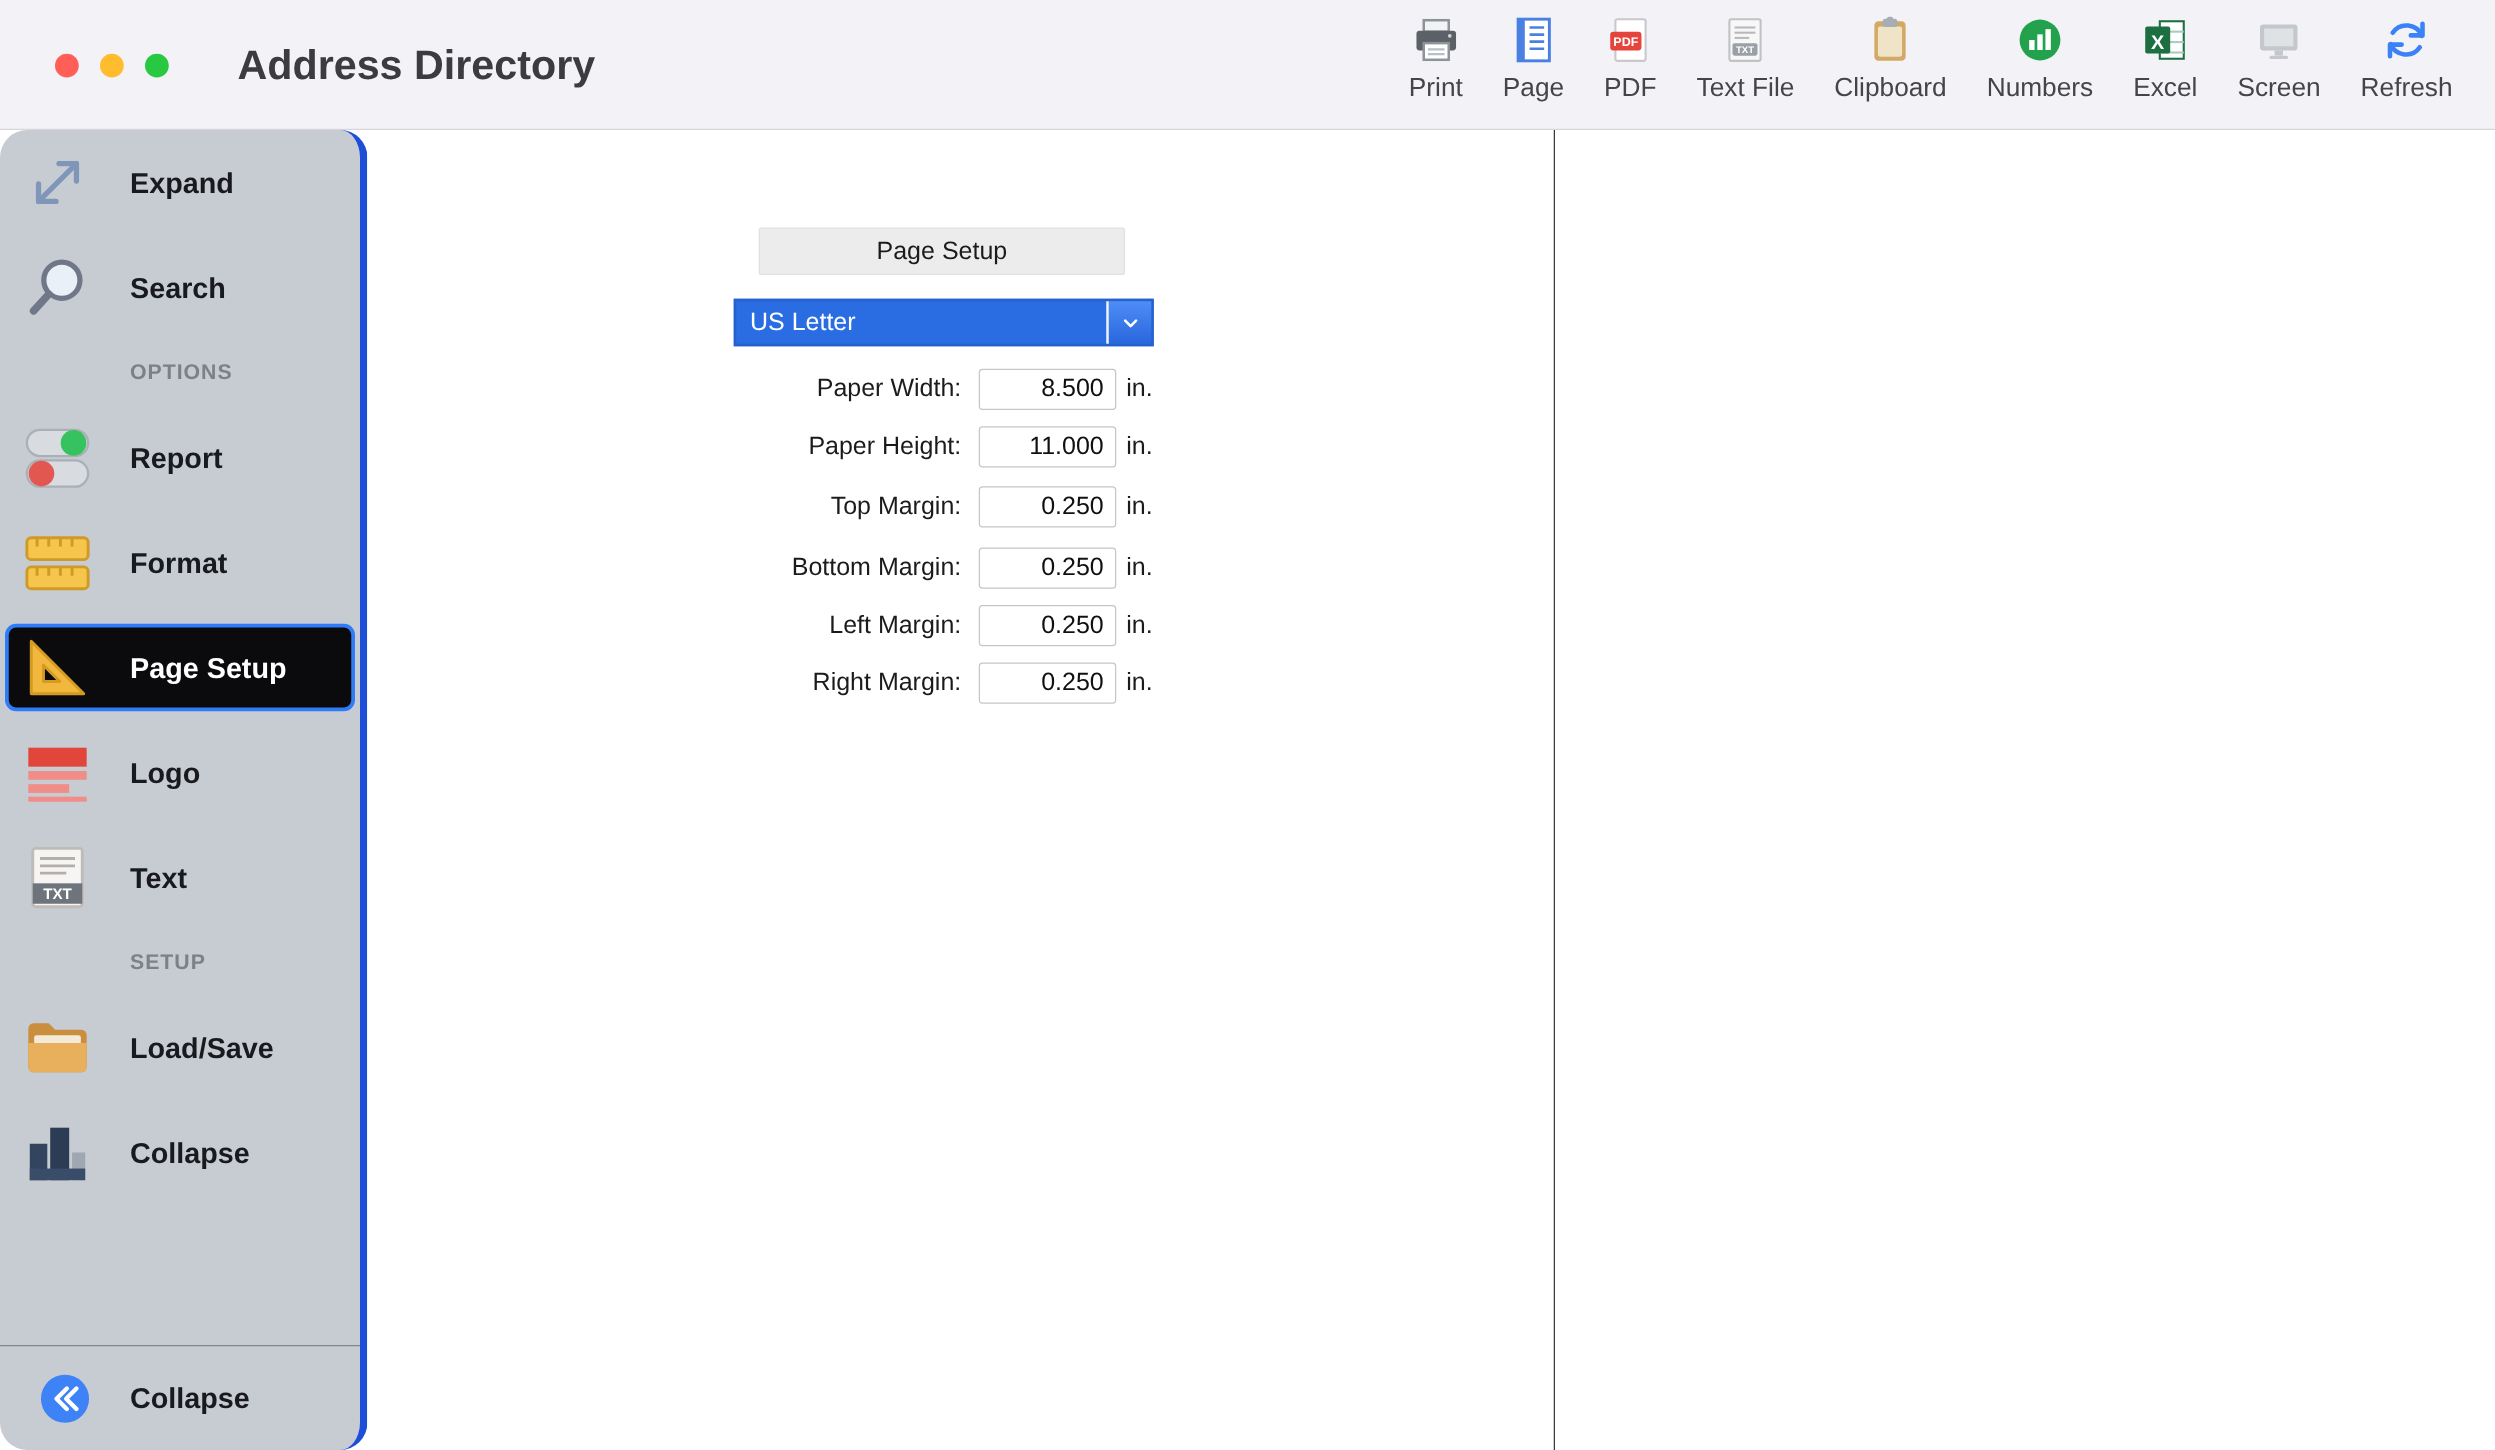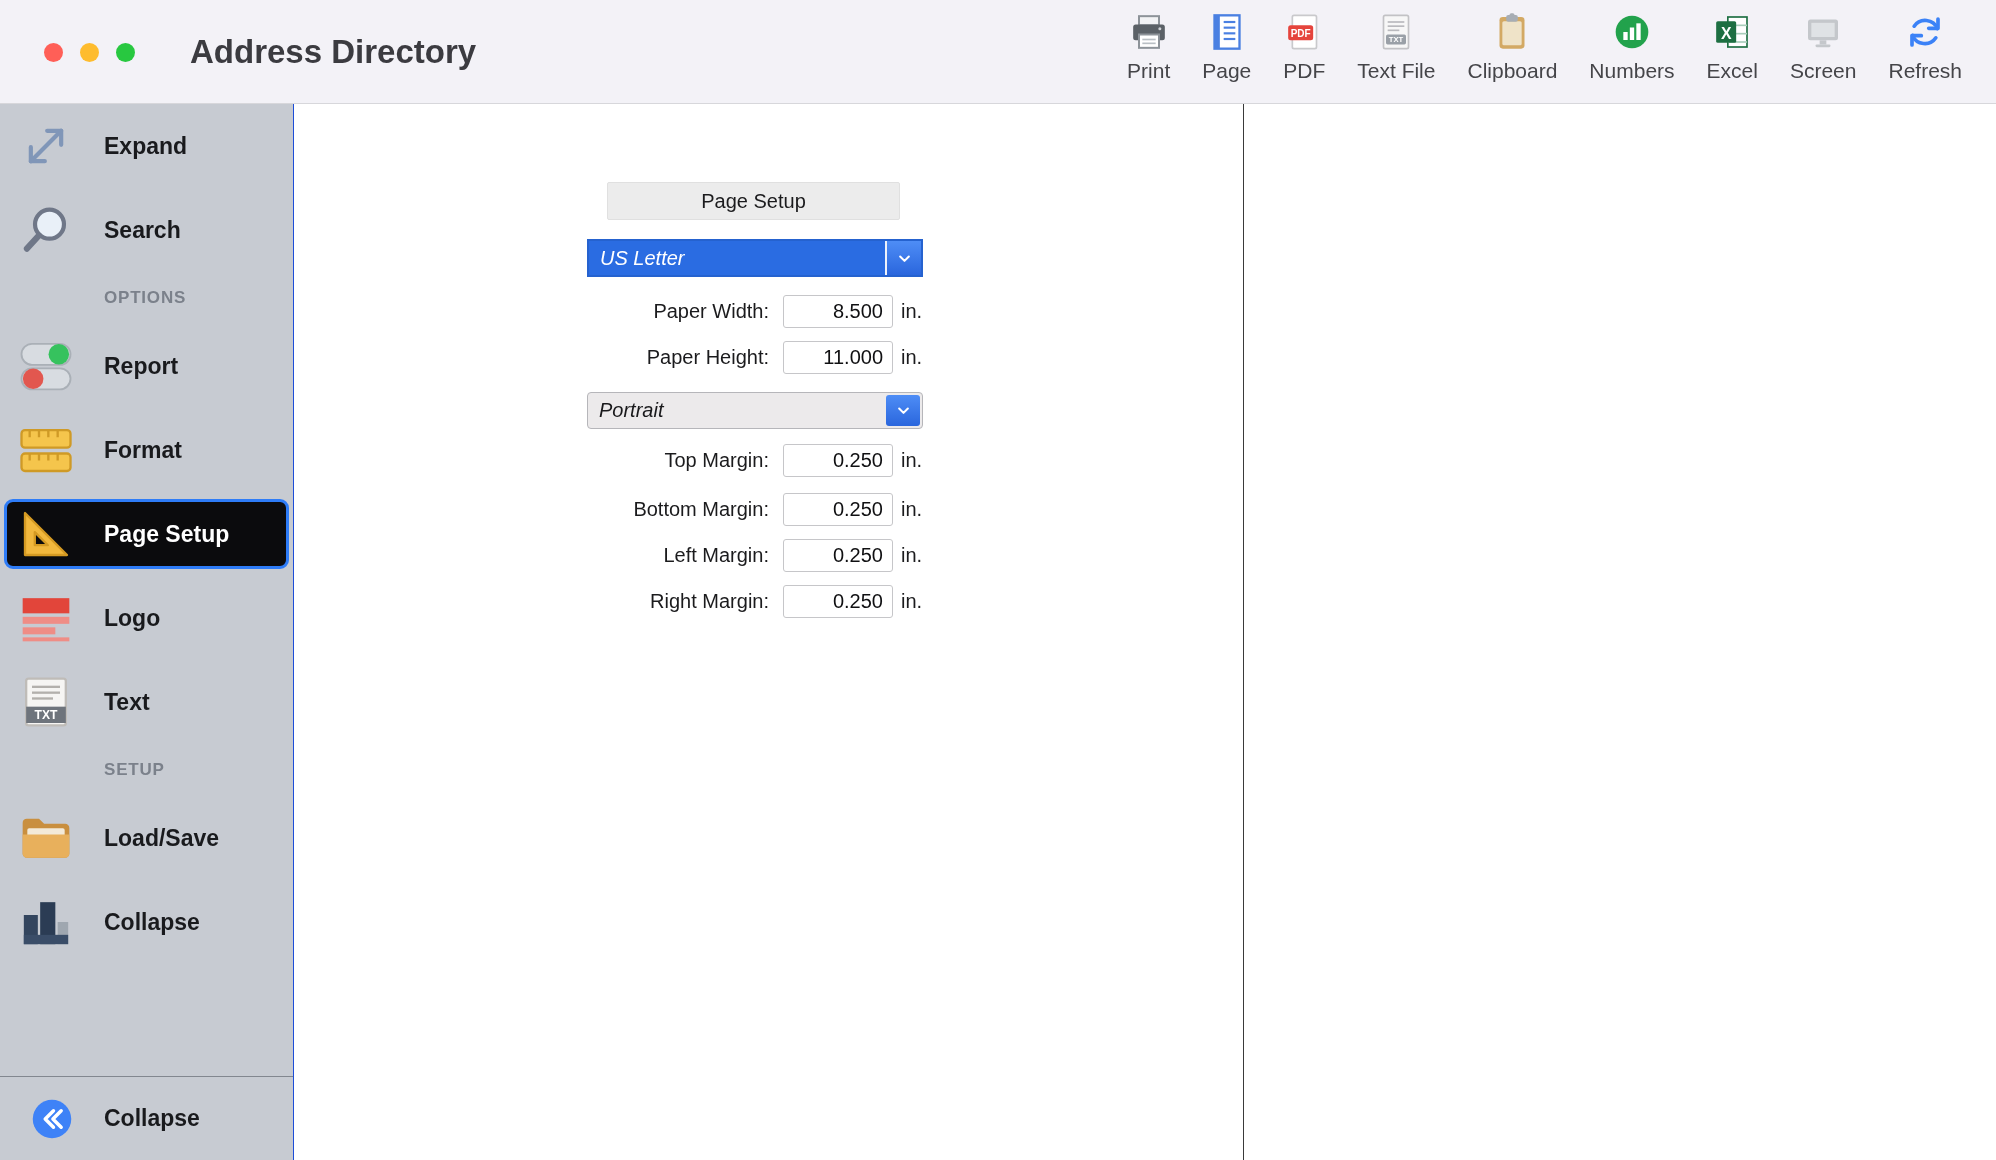--- a/index.html
+++ b/index.html
@@ -18,21 +18,21 @@
   .toolbar { position:absolute; right:34px; top:12px; display:flex; align-items:flex-start; gap:32px; }
   .tb-item { display:flex; flex-direction:column; align-items:center; gap:7px; cursor:default; }
   .tb-icon { width:40px; height:40px; display:block; }
   .tb-icon svg { width:100%; height:100%; display:block; }
   .tb-label { font-size:21px; color:#454549; white-space:nowrap; }
 
   
   .app-body { position:absolute; top:104px; left:0; right:0; bottom:0; display:flex; }
 
   
-  .sidebar { width:294px; flex:none; background:#c7cbd2; border-right:1px solid #1d4ed8; position:relative; }
+  .sidebar { width:294px; flex:none; background:#c7cbd2; border-right:6px solid #1d4ed8; position:relative;border-radius:22px; }
   .sb-item { height:84px; display:flex; align-items:center; padding-left:18px; gap:30px; cursor:default; }
   .sb-icon { width:56px; height:56px; flex:none; display:flex; align-items:center; justify-content:center; }
   .sb-icon svg { width:100%; height:100%; display:block; }
   .sb-label { font-size:23px; font-weight:bold; color:#191a1d; white-space:nowrap; }
   .sb-section { height:52px; display:flex; align-items:center; padding-left:104px;
     font-size:17px; font-weight:bold; color:#7b818b; letter-spacing:0.8px; }
   .sb-item.selected { height:70px; margin:7px 4px 7px 4px; padding-left:11px;
     background:#0b0b0d; border:3px solid #2e7cf7; border-radius:9px; }
   .sb-item.selected .sb-label { color:#ffffff; }
   .collapse-row { position:absolute; bottom:0; left:0; right:0; height:84px;
@@ -41,21 +41,21 @@
 
   
   .content { flex:1; position:relative; background:#ffffff; }
   .divider { position:absolute; top:0; bottom:0; left:949px; width:1px; background:#3a3a3a; }
 
   .form { position:absolute; left:293px; top:78px; width:360px; }
   .form-header { margin-left:20px; width:293px; height:38px; background:#ececec;
     border:1px solid #e0e0e0; border-radius:2px; display:flex; align-items:center; justify-content:center;
     font-size:20px; color:#1b1b1d; }
 
-  .dropdown { display:flex; align-items:stretch; cursor:default;font-style:italic; }
+  .dropdown { display:flex; align-items:stretch; cursor:default; }
   .dd-blue { margin-top:19px; width:336px; height:38px; border:2px solid #2562cf; background:#2a6ce2; }
   .dd-blue .dd-value { flex:1; display:flex; align-items:center; padding-left:11px;
     color:#ffffff; font-size:20px; }
   .dd-blue .dd-btn { width:36px; flex:none; border-left:2px solid #eef2fb;
     background:linear-gradient(#4e8df6,#2a66dd); display:flex; align-items:center; justify-content:center; }
   .dd-gray { margin-top:18px; width:336px; height:37px; border:1px solid #b6b6ba; border-radius:4px;
     background:#eceaeb; }
   .dd-gray .dd-value { flex:1; display:flex; align-items:center; padding-left:11px;
     color:#19191b; font-size:20px; }
   .dd-gray .dd-btn { width:34px; flex:none; margin:2px; border-radius:3px;
@@ -331,28 +331,20 @@
               <input class="field-input" value="8.500" style="">
               <span class="field-unit">in.</span>
             </div>
             <div class="field-row">
               <label class="field-label">Paper Height:</label>
               <input class="field-input" value="11.000" style="">
               <span class="field-unit">in.</span>
             </div>
           </div>
 
-        <div class="dropdown dd-gray">
-          <span class="dd-value">Portrait</span>
-          <span class="dd-btn">
-            <span class="dd-chevron" id="chev2"><svg viewBox="0 0 24 24">
-                  <path d="M6.5 9.5 L12 15 L17.5 9.5" stroke="#fff" stroke-width="2.6" fill="none" stroke-linecap="round" stroke-linejoin="round"></path>
-                </svg></span>
-          </span>
-        </div>
 
         <div id="scale-rows">
             <div class="field-row">
               <label class="field-label">Top Margin:</label>
               <input class="field-input" value="0.250" style="">
               <span class="field-unit">in.</span>
             </div>
             <div class="field-row">
               <label class="field-label">Bottom Margin:</label>
               <input class="field-input" value="0.250" style="">

